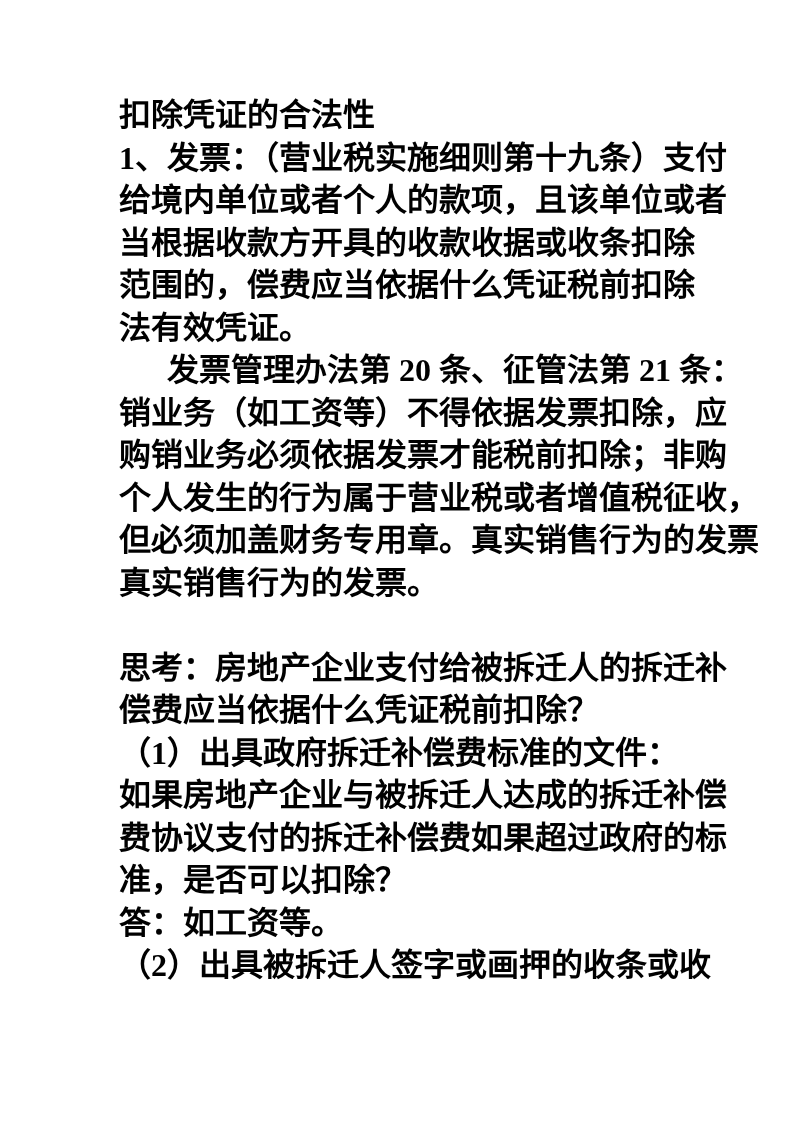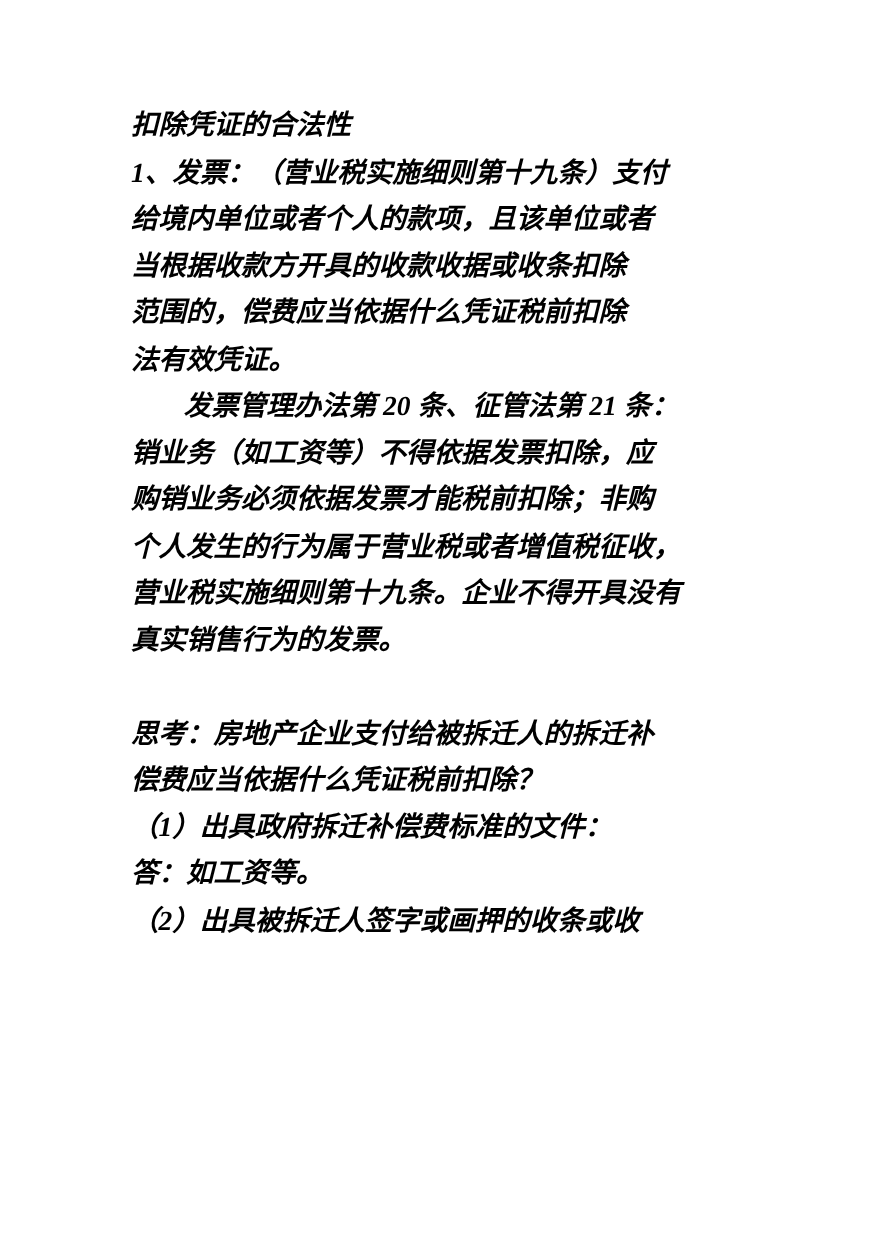--- a/index.html
+++ b/index.html
@@ -15,23 +15,22 @@
     overflow: hidden;
   }
   .content {
     position: absolute;
     left: 119px;
     top: 94px;
     width: 570px;
     color: #000000;
     font-family: "Liberation Serif", "DejaVu Serif", serif;
     font-weight: bold;
-    font-size: 25px;
+    font-size: 32px;
     line-height: 42.5px;
-    font-style: italic;
   }
   .para {
     margin: 0;
     padding: 0;
   }
   .line {
     white-space: nowrap;
     text-align: left;
   }
   .para.blank {
@@ -51,31 +50,36 @@
         <div class="line">给境内单位或者个人的款项，且该单位或者</div>
         <div class="line">当根据收款方开具的收款收据或收条扣除</div>
         <div class="line">范围的，偿费应当依据什么凭证税前扣除</div>
         <div class="line">法有效凭证。</div>
       </div>
       <div class="para">
         <div class="line" style="text-indent: 48px;">发票管理办法第 20 条、征管法第 21 条：</div>
         <div class="line">销业务（如工资等）不得依据发票扣除，应</div>
         <div class="line">购销业务必须依据发票才能税前扣除；非购</div>
         <div class="line">个人发生的行为属于营业税或者增值税征收，</div>
-        <div class="line">营业税实施细则第十九条。企业不得开具没有</div>
+        <div class="line">但必须加盖财务专用章。真实销售行为的发票</div>
         <div class="line">真实销售行为的发票。</div>
       </div>
       <div class="para blank"></div>
       <div class="para">
         <div class="line">思考：房地产企业支付给被拆迁人的拆迁补</div>
         <div class="line">偿费应当依据什么凭证税前扣除？</div>
       </div>
       <div class="para">
         <div class="line">（1）出具政府拆迁补偿费标准的文件：</div>
       </div>
       <div class="para">
+        <div class="line">如果房地产企业与被拆迁人达成的拆迁补偿</div>
+        <div class="line">费协议支付的拆迁补偿费如果超过政府的标</div>
+        <div class="line">准，是否可以扣除？</div>
+      </div>
+      <div class="para">
         <div class="line">答：如工资等。</div>
       </div>
       <div class="para">
         <div class="line">（2）出具被拆迁人签字或画押的收条或收</div>
       </div>
     </div>
 </div>
 
 </body></html>

